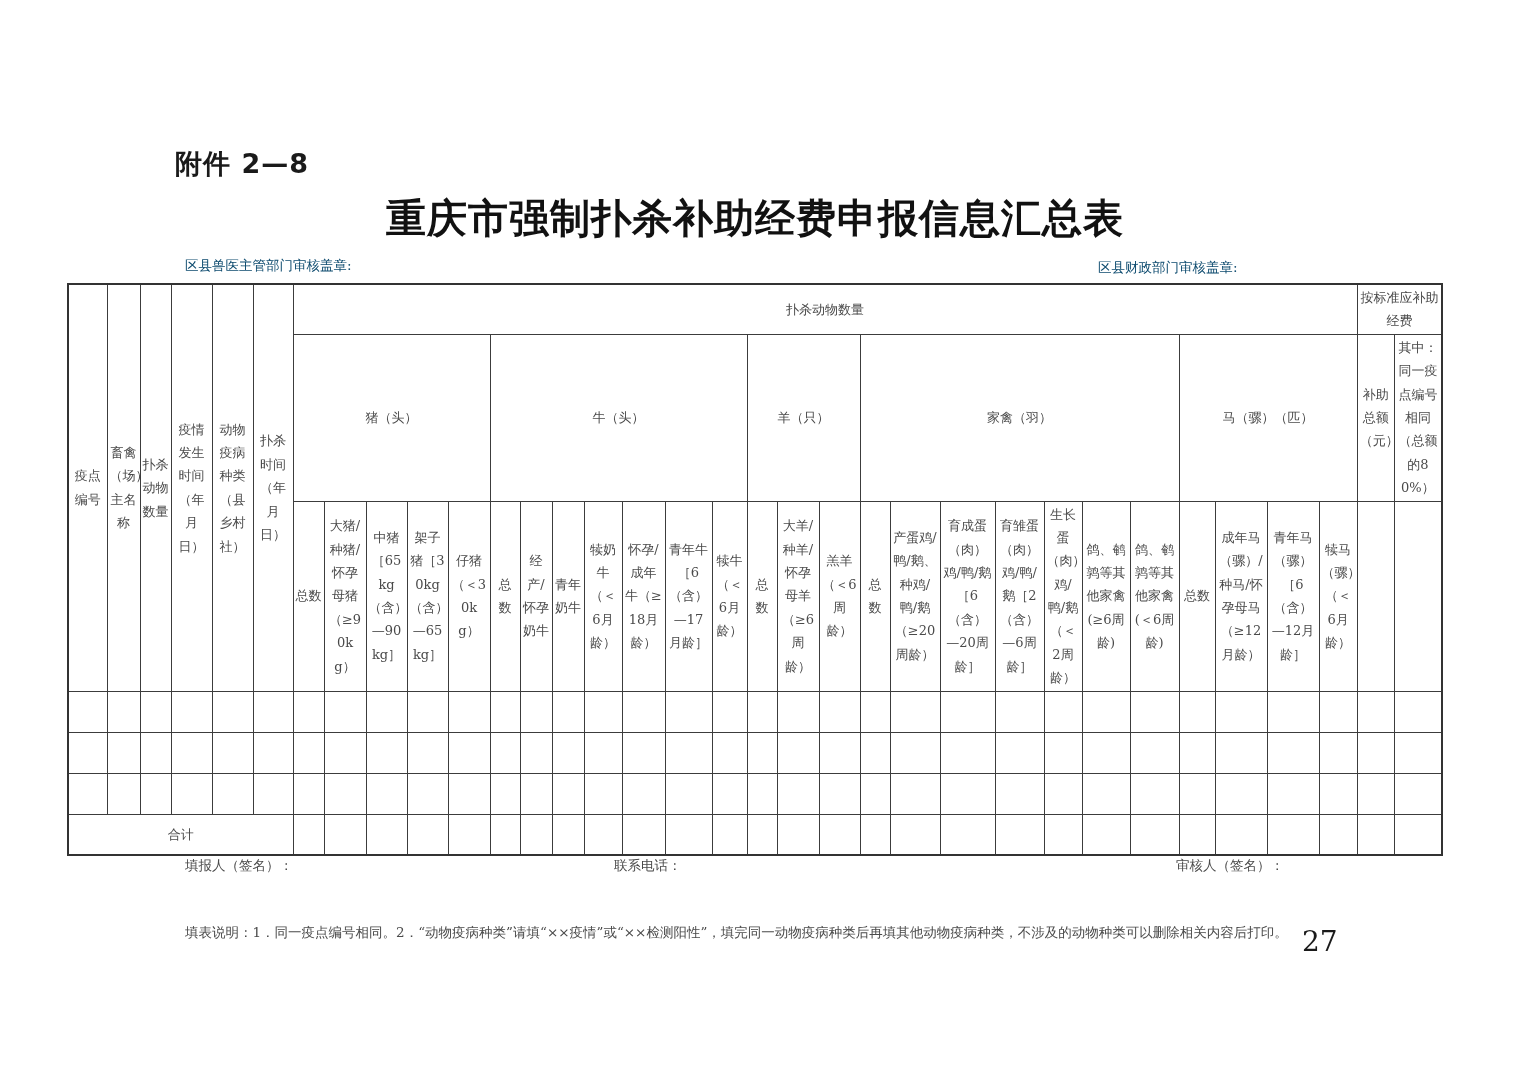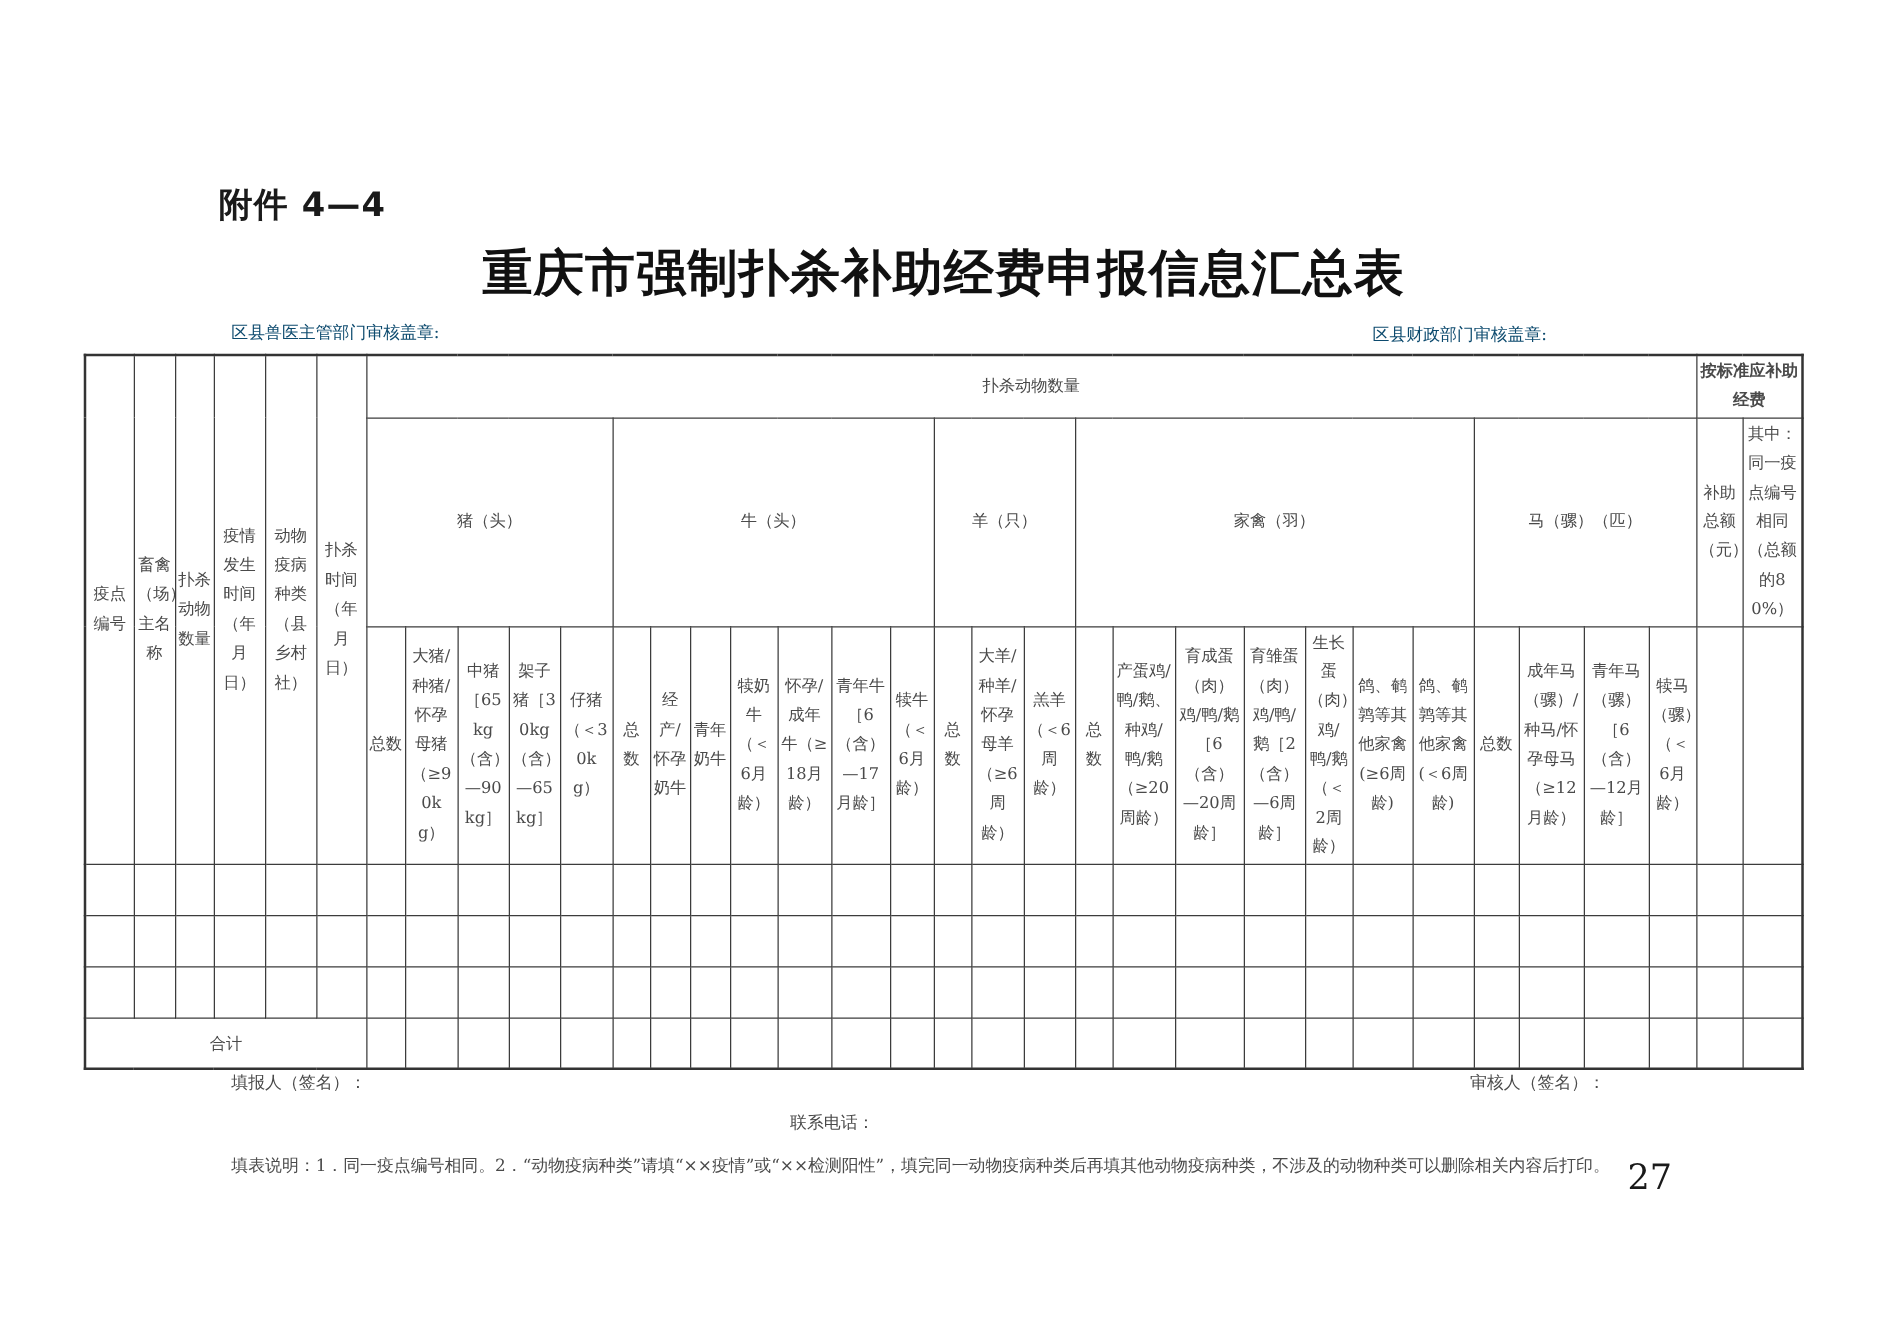--- a/index.html
+++ b/index.html
@@ -67,49 +67,49 @@
     word-break: break-all;
     line-height: 1.8;
     overflow: hidden;
   }
   tr.hrow-a { height: 50px; }
   tr.hrow-b { height: 145px; }
   tr.hrow-c { height: 177px; }
   tr.data-row { height: 41px; }
   tr.total-row { height: 41px; font-family: Liberation Serif, serif; }
   td.fixed-head { padding-top: 150px; }
-  td.subsidy-wrap { padding-left: 13px; padding-right: 13px; font-weight: bold; }
+  td.subsidy-wrap { padding-left: 13px; padding-right: 13px; }
 
   .footer-note, .footer-signers, .footer-instructions {
     position: absolute;
     font-size: 13.5px;
     color: #4a4a4a;
     white-space: nowrap;
   }
   .footer-note { left: 185px; top: 829px; }
   .footer-signers { left: 0; top: 857px; width: 1520px; }
   .footer-signers .filler   { position: absolute; left: 185px; }
-  .footer-signers .phone    { position: absolute; left: 632px; margin-top: 32px; }
+  .footer-signers .phone    { position: absolute; left: 614px; }
   .footer-signers .reviewer { position: absolute; left: 1176px; }
   .footer-instructions { left: 185px; top: 924px; }
   .page-number {
     position: absolute;
     left: 1302px;
     top: 925px;
     font-family: "DejaVu Serif", "Liberation Serif", serif;
     font-size: 28px;
     color: #1a1a1a;
   }
 </style>
 </head>
 <body>
 
 <div class="page">
 
-  <div class="attachment">附件 4—4</div>
+  <div class="attachment">附件 2—8</div>
   <h1 class="title">重庆市强制扑杀补助经费申报信息汇总表</h1>
 
   <div class="seal seal-left">区县兽医主管部门审核盖章:</div>
   <div class="seal seal-right">区县财政部门审核盖章:</div>
 
   <table class="form-table">
     <colgroup>
       <col style="width:39px">
         <col style="width:33px">
         <col style="width:31px">

